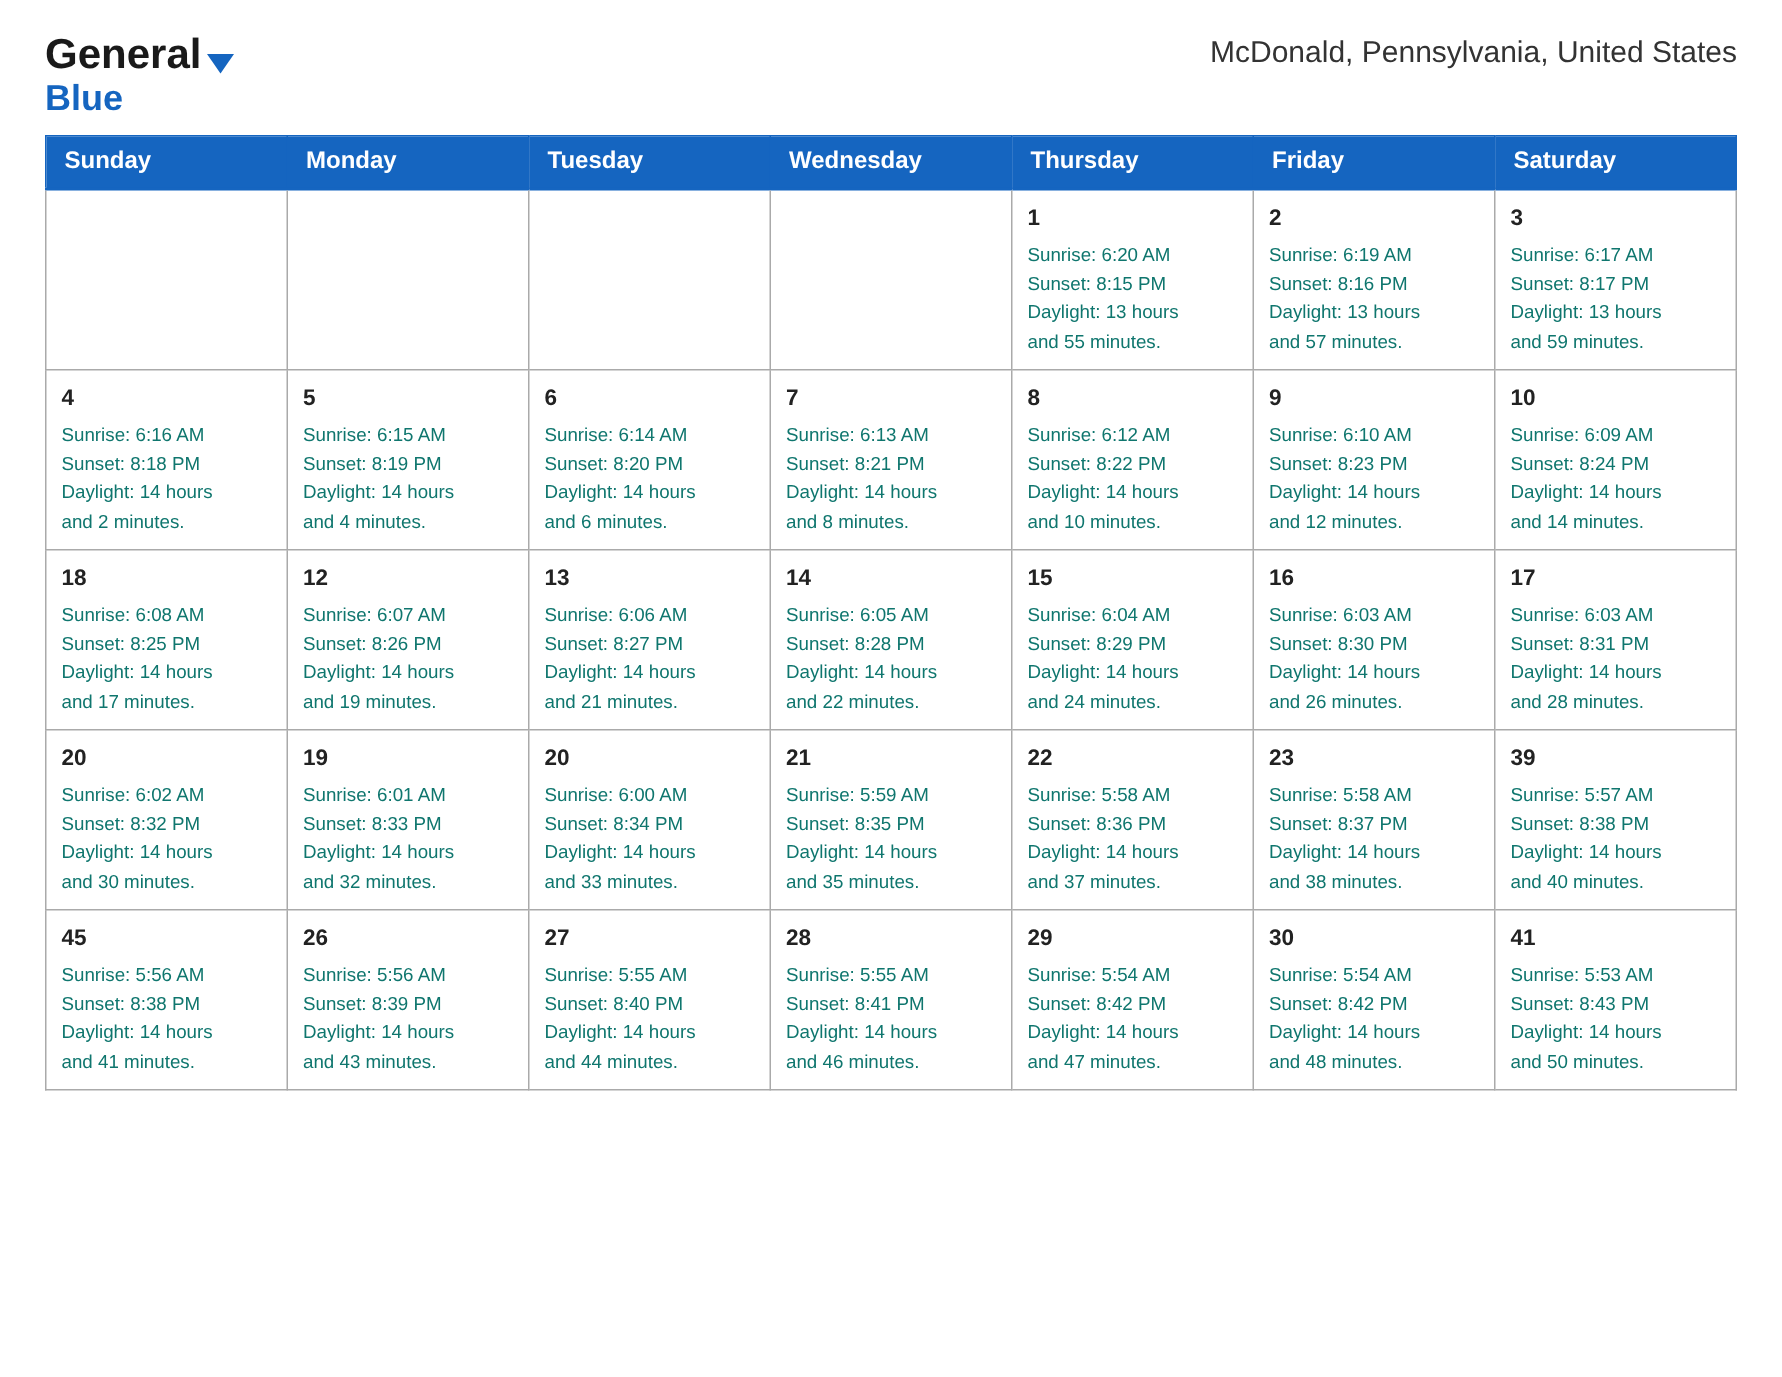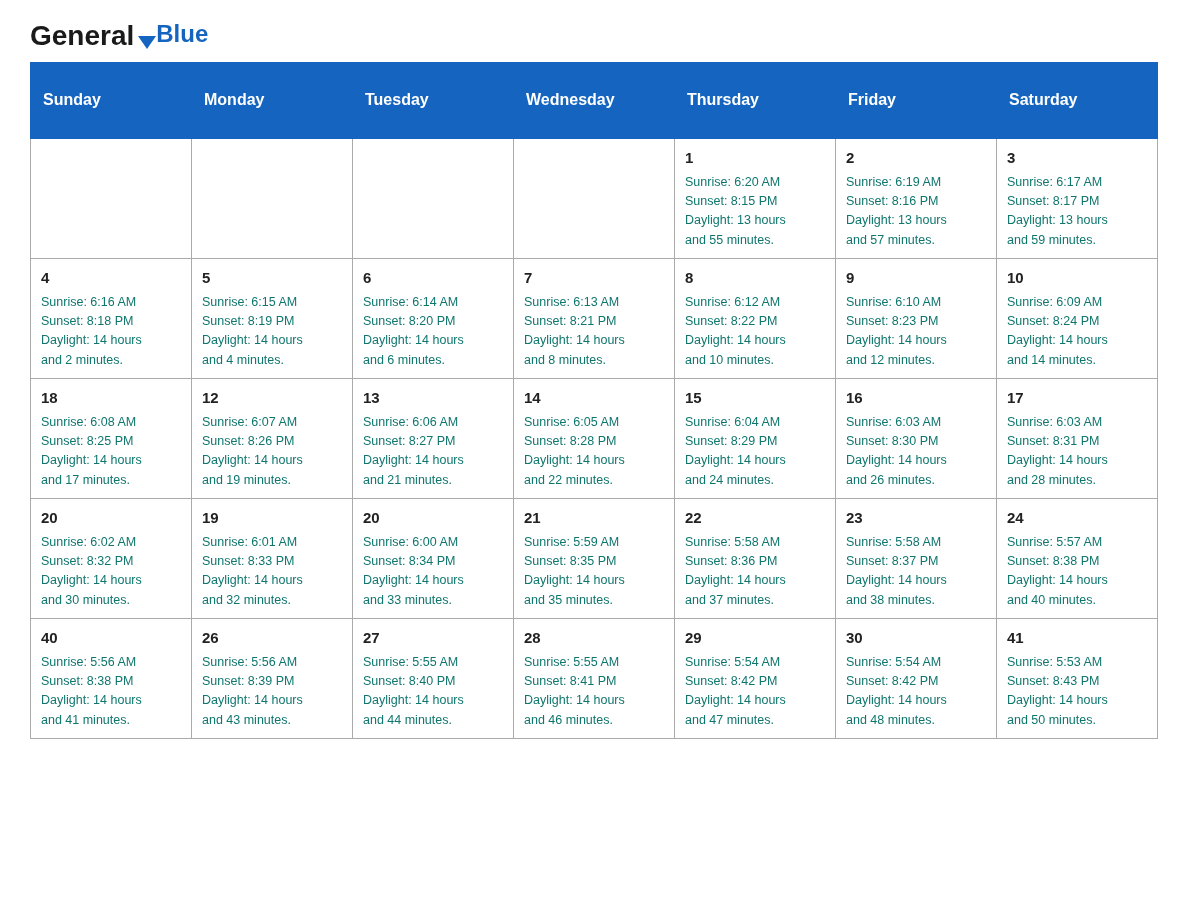--- a/index.html
+++ b/index.html
@@ -11,21 +11,21 @@
       padding: 20px 30px;
     }
     .header {
       display: flex;
       justify-content: space-between;
       align-items: flex-start;
       margin-bottom: 10px;
     }
     .logo {
       display: flex;
-      flex-direction: row;
+      flex-direction: column;
       align-items: flex-start;
     }
     .logo-line1 {
       display: flex;
       align-items: center;
     }
     .title-block {
       text-align: right;
     }
     .title-month {
@@ -42,21 +42,21 @@
     .calendar {
       width: 100%;
       border-collapse: collapse;
       margin-top: 10px;
     }
     .calendar thead tr th {
       background-color: #1565c0;
       color: #fff;
       font-size: 16px;
       font-weight: bold;
-      padding: 28px 12px;
+      padding: 8px 12px;
       text-align: left;
       border: 1px solid #1565c0;
     }
     .calendar tbody tr td {
       vertical-align: top;
       border: 1px solid #aaa;
       padding: 8px 10px;
       width: 14.28%;
       min-height: 100px;
       height: 110px;
@@ -93,20 +93,21 @@
   <div class="logo">
     <div class="logo-line1">
       <span style="font-size:28px;font-weight:bold;color:#1a1a1a;">General</span>
       <span style="display:inline-block;width:0;height:0;border-left:9px solid transparent;border-right:9px solid transparent;border-top:13px solid #1565c0;margin-left:4px;position:relative;top:6px;"></span>
     </div>
     <div>
       <span style="font-size:24px;font-weight:bold;color:#1565c0;">Blue</span>
     </div>
   </div>
   <div class="title-block">
+    <div class="title-location">McDonald, Pennsylvania, United States</div>
   </div>
 </div>
 
 <table class="calendar">
   <thead>
     <tr>
     <th>Sunday</th>
         <th>Monday</th>
         <th>Tuesday</th>
         <th>Wednesday</th>
@@ -213,27 +214,27 @@
         </td>
         <td>
           <span class="day-number">22</span>
           <div class="day-info">Sunrise: 5:58 AM<br>Sunset: 8:36 PM<br>Daylight: 14 hours<br>and 37 minutes.</div>
         </td>
         <td>
           <span class="day-number">23</span>
           <div class="day-info">Sunrise: 5:58 AM<br>Sunset: 8:37 PM<br>Daylight: 14 hours<br>and 38 minutes.</div>
         </td>
         <td>
-          <span class="day-number">24</span>
+          <span class="day-number">39</span>
           <div class="day-info">Sunrise: 5:57 AM<br>Sunset: 8:38 PM<br>Daylight: 14 hours<br>and 40 minutes.</div>
         </td>
       </tr>
       <tr>
         <td>
-          <span class="day-number">40</span>
+          <span class="day-number">45</span>
           <div class="day-info">Sunrise: 5:56 AM<br>Sunset: 8:38 PM<br>Daylight: 14 hours<br>and 41 minutes.</div>
         </td>
         <td>
           <span class="day-number">26</span>
           <div class="day-info">Sunrise: 5:56 AM<br>Sunset: 8:39 PM<br>Daylight: 14 hours<br>and 43 minutes.</div>
         </td>
         <td>
           <span class="day-number">27</span>
           <div class="day-info">Sunrise: 5:55 AM<br>Sunset: 8:40 PM<br>Daylight: 14 hours<br>and 44 minutes.</div>
         </td>

